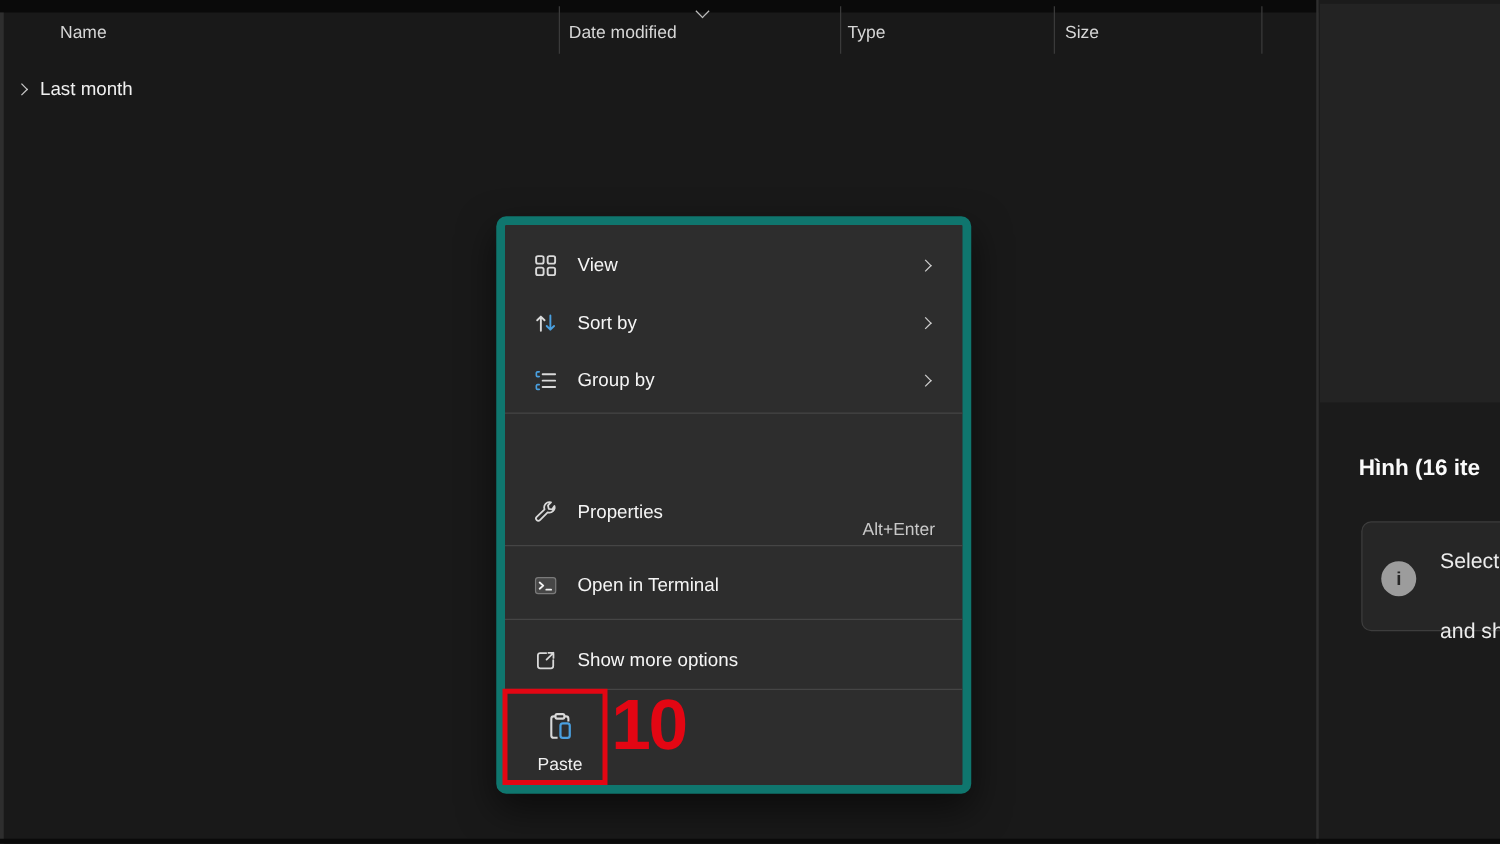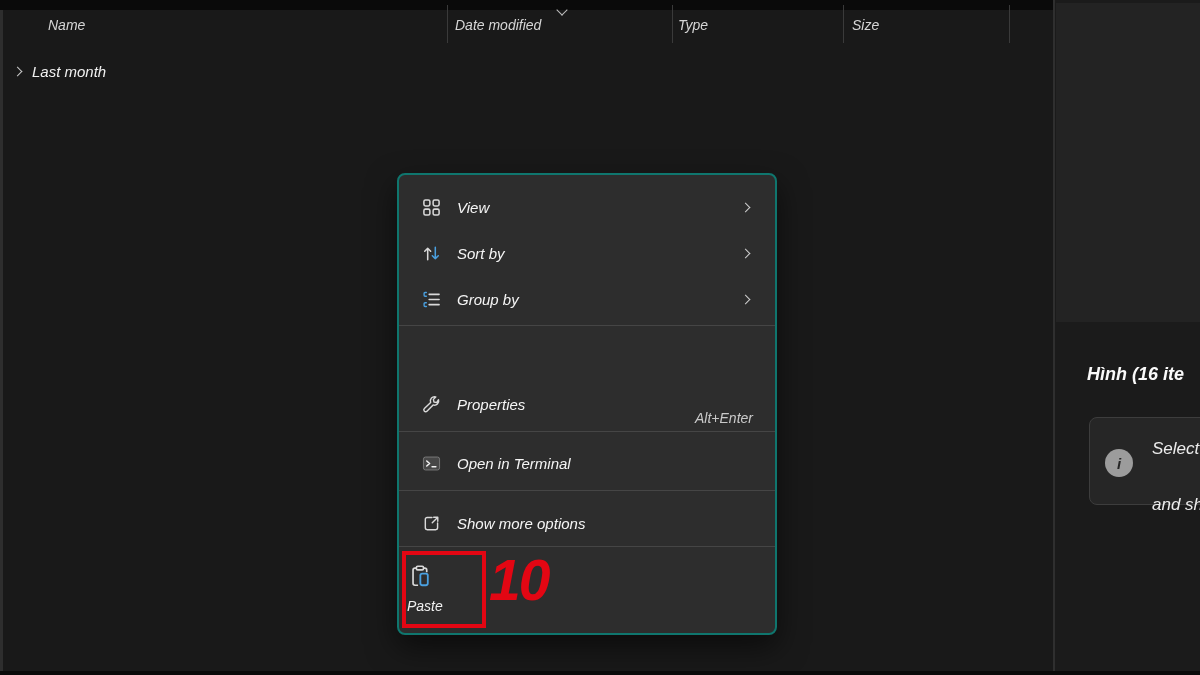--- a/index.html
+++ b/index.html
@@ -3,21 +3,21 @@
 <meta charset="utf-8">
 <style>
   * { margin:0; padding:0; box-sizing:border-box; }
   html,body { width:1200px; height:675px; overflow:hidden; }
   body {
     position:relative;
     background:#191919;
     font-family:"Liberation Sans", sans-serif;
     color:#e8e8e8;
   }
-  .abs { position:absolute;font-style:italic; }
+  .abs { position:absolute; }
 
   
   .top-strip { left:0; top:0; width:1200px; height:10px; background:#0a0a0a; }
   .bottom-strip { left:0; top:671px; width:1200px; height:4px; background:#0a0a0a; }
   .left-strip { left:0; top:10px; width:3px; height:665px; background:#2e2e2e; }
 
   .col-label { top:17px; font-size:14px; color:#d6d6d6; white-space:nowrap; }
   .col-sep { top:5px; width:1px; height:38px; background:#3a3a3a; }
 
   .chev {
@@ -43,21 +43,21 @@
   .info-icon { left:1105px; top:449px; width:28px; height:28px; border-radius:50%;
                background:#9c9c9c; color:#262626; font-weight:bold; font-size:15px;
                display:flex; align-items:center; justify-content:center; }
   .info-line { left:1152px; font-size:17px; color:#ececec; white-space:nowrap; }
   .info-line1 { top:439px; }
   .info-line2 { top:466px;margin-top:29px; }
 
   
   .context-menu {
     left:397px; top:173px; width:380px; height:462px;
-    background:#2d2d2d; border:2px solid #0f766e; border-radius:8px;
+    background:#2d2d2d; border:7px solid #0f766e; border-radius:8px;
     box-shadow:0 12px 30px rgba(0,0,0,.55);
   }
   .menu-item {
     position:absolute; left:0; width:100%; height:40px;
     display:flex; align-items:center; padding:0 26px 0 21px; cursor:default;
   }
   .menu-item .icon-box { width:22px; height:22px; display:flex; align-items:center; justify-content:center; flex:none; }
   .menu-item .label { margin-left:15px; font-size:15px; color:#f5f5f5; white-space:nowrap; }
   .menu-item .right { margin-left:auto; display:flex; align-items:center; }
   .menu-item .chev { border-color:#cfcfcf; width:7px; height:7px; }
@@ -68,21 +68,21 @@
   .sep-0 { top:150px; }
   .mi-3 { top:163px; } .mi-4 { top:209px; }
   .sep-1 { top:256px; }
   .mi-5 { top:268px; }
   .sep-2 { top:315px; }
   .mi-6 { top:328px; }
   .sep-3 { top:371px; }
 
   .paste-tile {
     position:absolute; left:8px; top:378px; width:72px; height:78px;
-    display:flex; flex-direction:column; justify-content:flex-start;
+    display:flex; flex-direction:column; align-items:center; justify-content:flex-start;
     padding-top:10px; cursor:default;
   }
   .paste-tile .icon-box { width:26px; height:26px; display:flex; align-items:center; justify-content:center; }
   .paste-label { margin-top:9px; font-size:14px; color:#f0f0f0; }
 
   
   .annot-box { left:402px; top:551px; width:84px; height:77px; border:4px solid #e30613; }
   .annot-num { left:489px; top:551px; font-size:57px; font-weight:800; color:#e30613; letter-spacing:-2px; line-height:1.05; }
 
   svg { display:block; }

